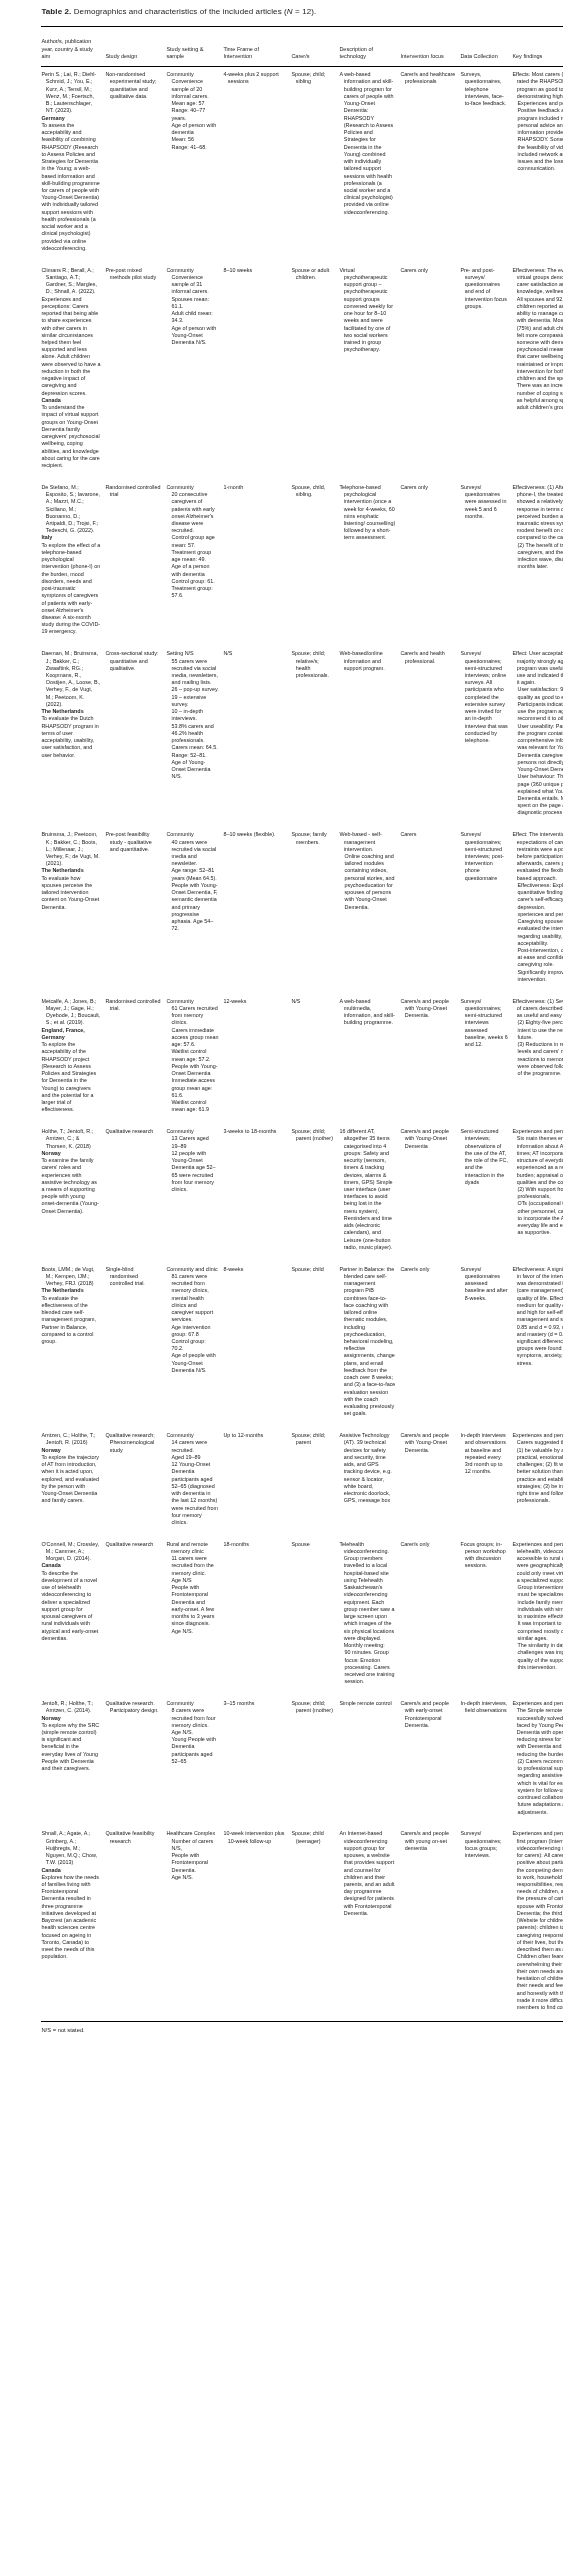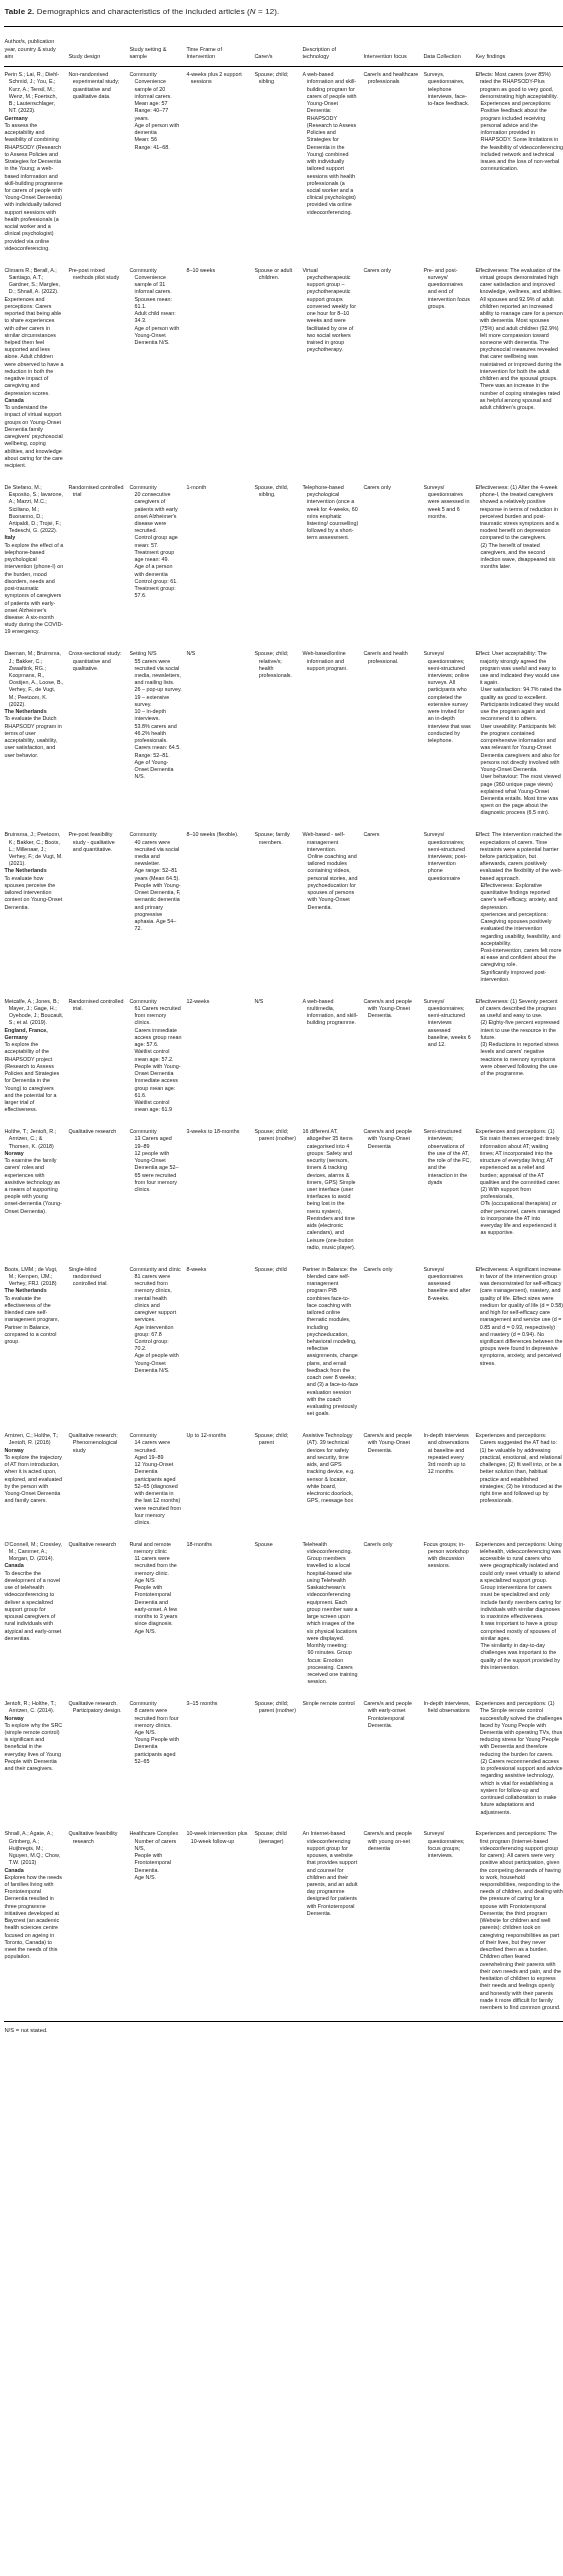--- a/index.html
+++ b/index.html
@@ -1,17 +1,17 @@
 <!DOCTYPE html>
 <html style="font-size:11.7px"><head>
 <meta charset="utf-8">
 <style>
   html,body{margin:0;padding:0;background:#ffffff;}
   body{width:564px;font-family:"Liberation Sans",sans-serif;color:#1c1c1c;-webkit-font-smoothing:antialiased;}
-  .page{padding:5.1px 2.9px 4.4px 4.4px;}
+  .page{padding:5.1px 2.9px 4.4px 4.4px;margin-left:37px;}
   .title{font-size:8px;margin:1.5px 0 10.2px 0;letter-spacing:0.1px;}
   .title .t-label{font-weight:bold;}
   .title .it{font-style:italic;}
   table{width:100%;border-collapse:collapse;table-layout:fixed;border-top:0.9px solid #000;}
   thead th{font-weight:normal;text-align:left;vertical-align:bottom;font-size:5.5px;line-height:1.35;
            padding:11.7px 4.4px 5.1px 0;border-bottom:0.9px solid #000;}
   tbody td{vertical-align:top;font-size:5.4px;line-height:1.34;padding:4.4px 4.4px 10.2px 0;}
   table{border-bottom:0.9px solid #000;}
   p{margin:0;}
   .hang{padding-left:4.4px;text-indent:-4.4px;}

